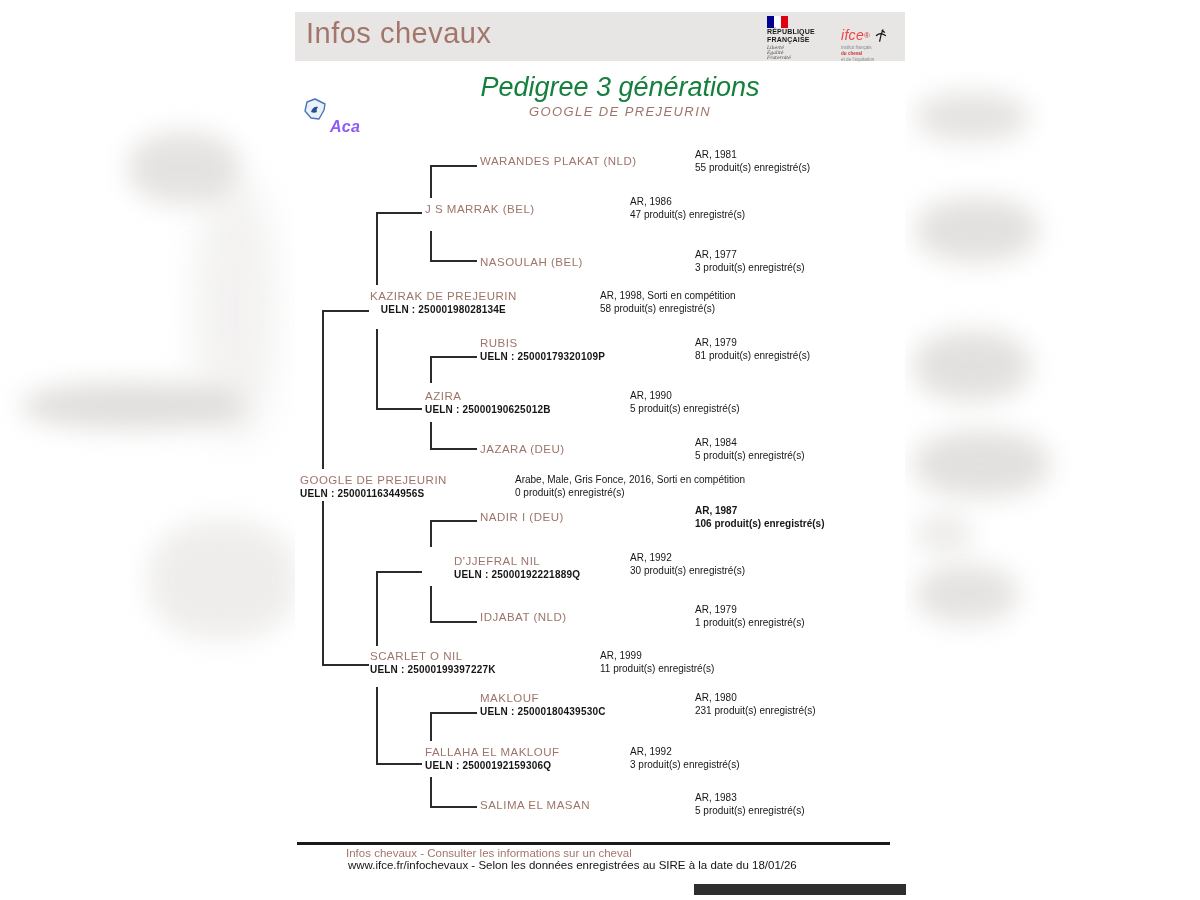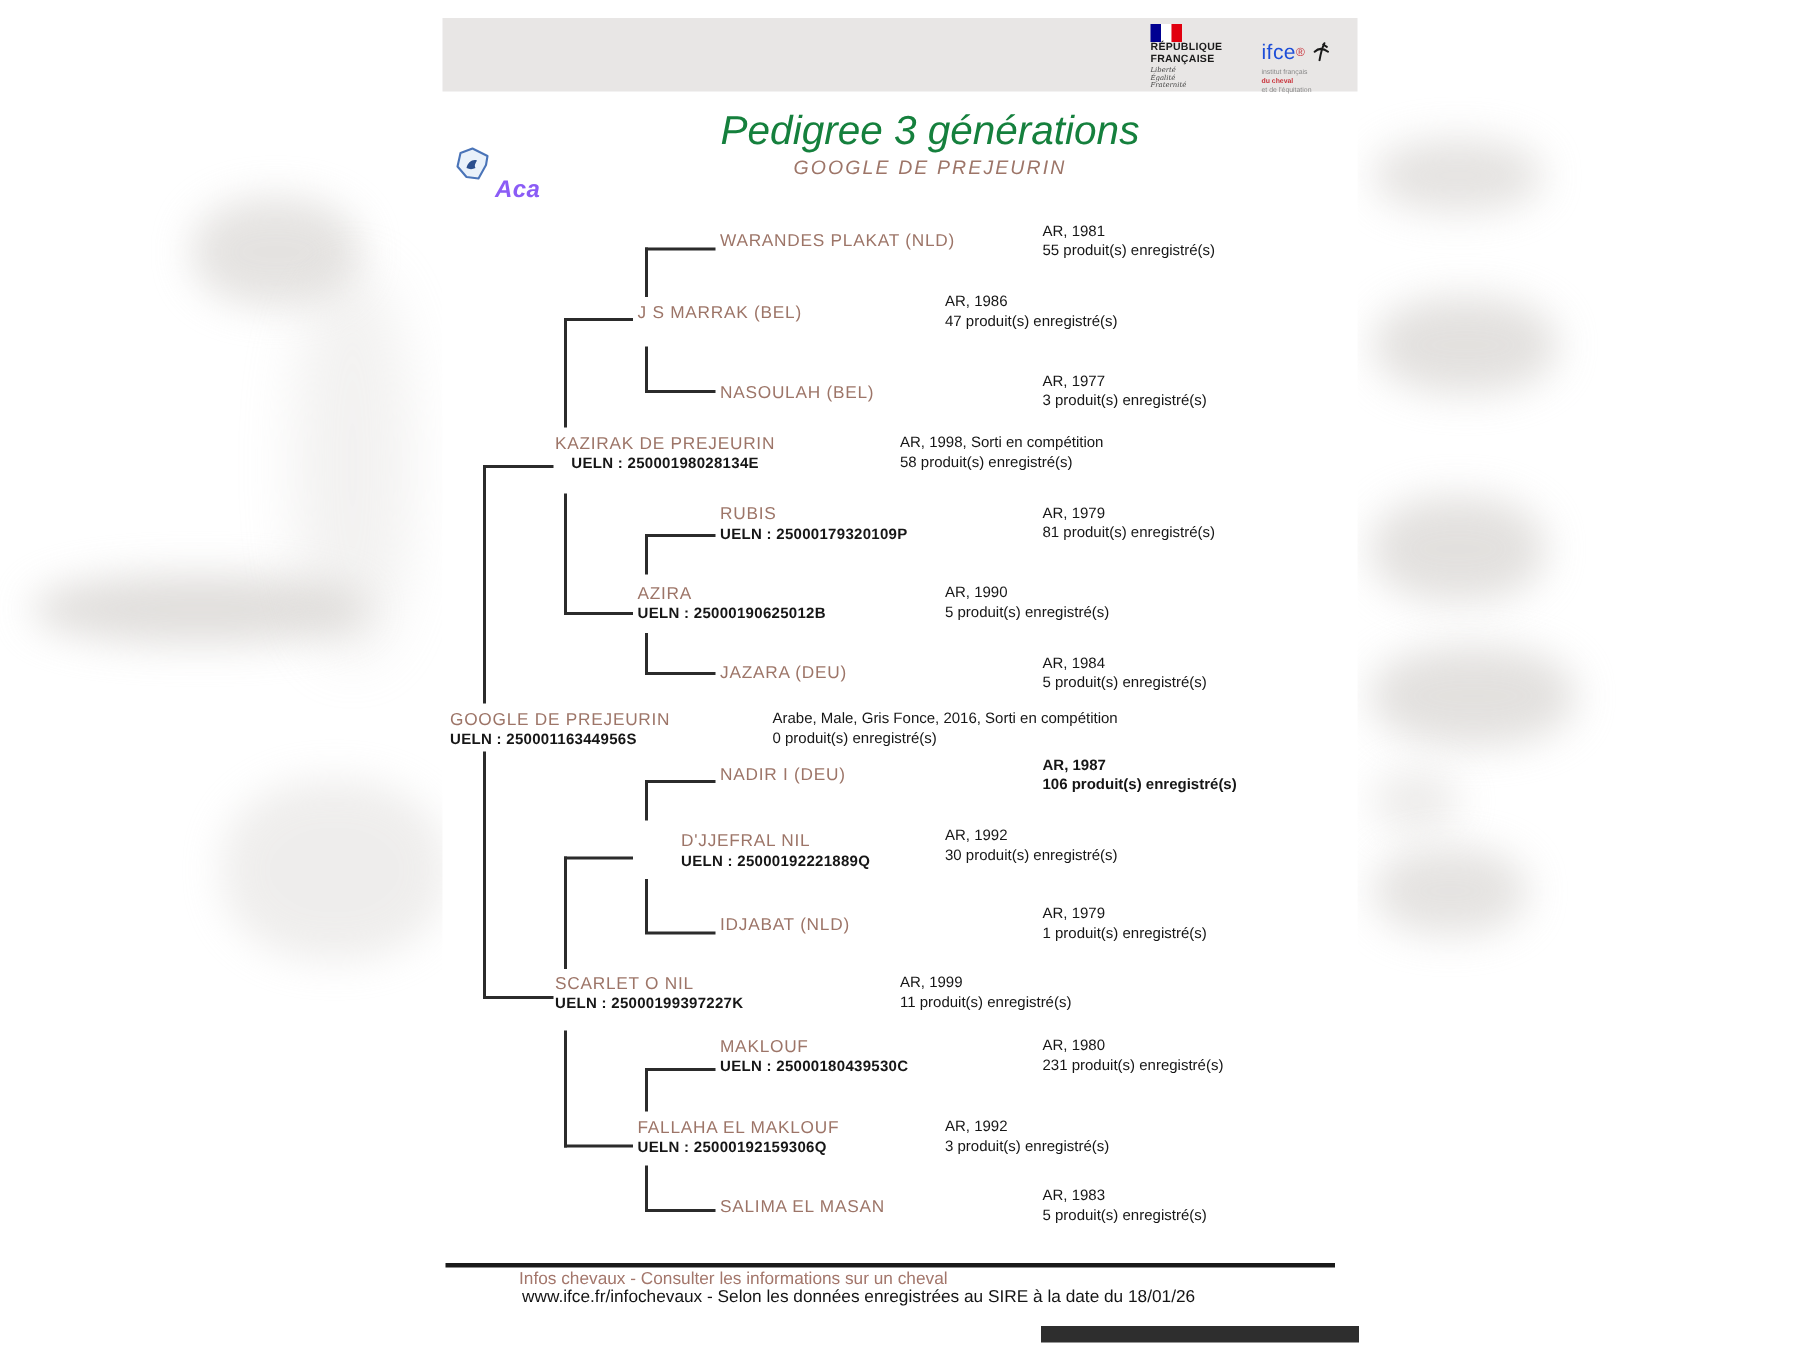--- a/index.html
+++ b/index.html
@@ -13,21 +13,21 @@
   #banner{position:absolute;left:295px;top:12px;width:610px;height:49px;background:#e8e6e5;}
   #banner-title{position:absolute;left:306px;top:17px;font-size:29px;letter-spacing:.5px;color:#a3766b;}
   
   #gov-logo{position:absolute;left:767px;top:16px;width:70px;}
   #gov-flag{width:21px;height:12px;display:flex;}
   #gov-flag div{flex:1;height:100%;}
   .gov-name{font-size:7px;font-weight:700;color:#1a1a1a;line-height:7.5px;letter-spacing:.2px;}
   .gov-motto{font-family:"DejaVu Serif",serif;font-style:italic;font-size:4.6px;line-height:5px;color:#444;margin-top:2px;}
   
   #ifce-logo{position:absolute;left:841px;top:26px;width:62px;}
-  #ifce-word{font-size:14px;color:#1d4ed8;letter-spacing:.3px;}
+  #ifce-word{font-size:14px;font-style:italic;color:#ef4444;letter-spacing:.3px;}
   #ifce-r{color:#c9343c;font-size:8px;vertical-align:2px;}
   .ifce-tag{font-size:4.6px;line-height:5px;color:#8a8a8a;margin-top:1px;}
   .ifce-tag b{color:#c9343c;}
   
   #aca-logo{position:absolute;left:303px;top:82px;display:flex;align-items:center;}
   #aca-text{font-size:16px;font-weight:700;font-style:italic;color:#8b5cf6;margin-left:2px;letter-spacing:.3px;margin-top:36px;}
   
   #doc-title{position:absolute;left:340px;top:72px;width:560px;text-align:center;
              font-size:27px;font-style:italic;color:#15803d;}
   #doc-subtitle{position:absolute;left:340px;top:104px;width:560px;text-align:center;
@@ -56,20 +56,21 @@
   <div class="blob" style="left:916px;top:93px;width:112px;height:48px;opacity:.65;"></div>
   <div class="blob" style="left:916px;top:198px;width:122px;height:64px;opacity:.7;"></div>
   <div class="blob" style="left:914px;top:331px;width:116px;height:70px;opacity:.7;"></div>
   <div class="blob" style="left:914px;top:431px;width:136px;height:66px;opacity:.7;"></div>
   <div class="blob" style="left:916px;top:514px;width:56px;height:40px;opacity:.45;"></div>
   <div class="blob" style="left:916px;top:565px;width:102px;height:58px;opacity:.65;"></div>
 
   <div id="page"></div>
 
   <div id="banner"></div>
+  <div id="banner-title">Infos chevaux</div>
 
   <div id="gov-logo">
     <div id="gov-flag">
       <div style="background:#000091;"></div>
         <div style="background:#ffffff;"></div>
         <div style="background:#e1000f;"></div>
     </div>
     <div class="gov-name">RÉPUBLIQUE</div>
     <div class="gov-name">FRANÇAISE</div>
     <div class="gov-motto" style="white-space:pre-line;">Liberté

